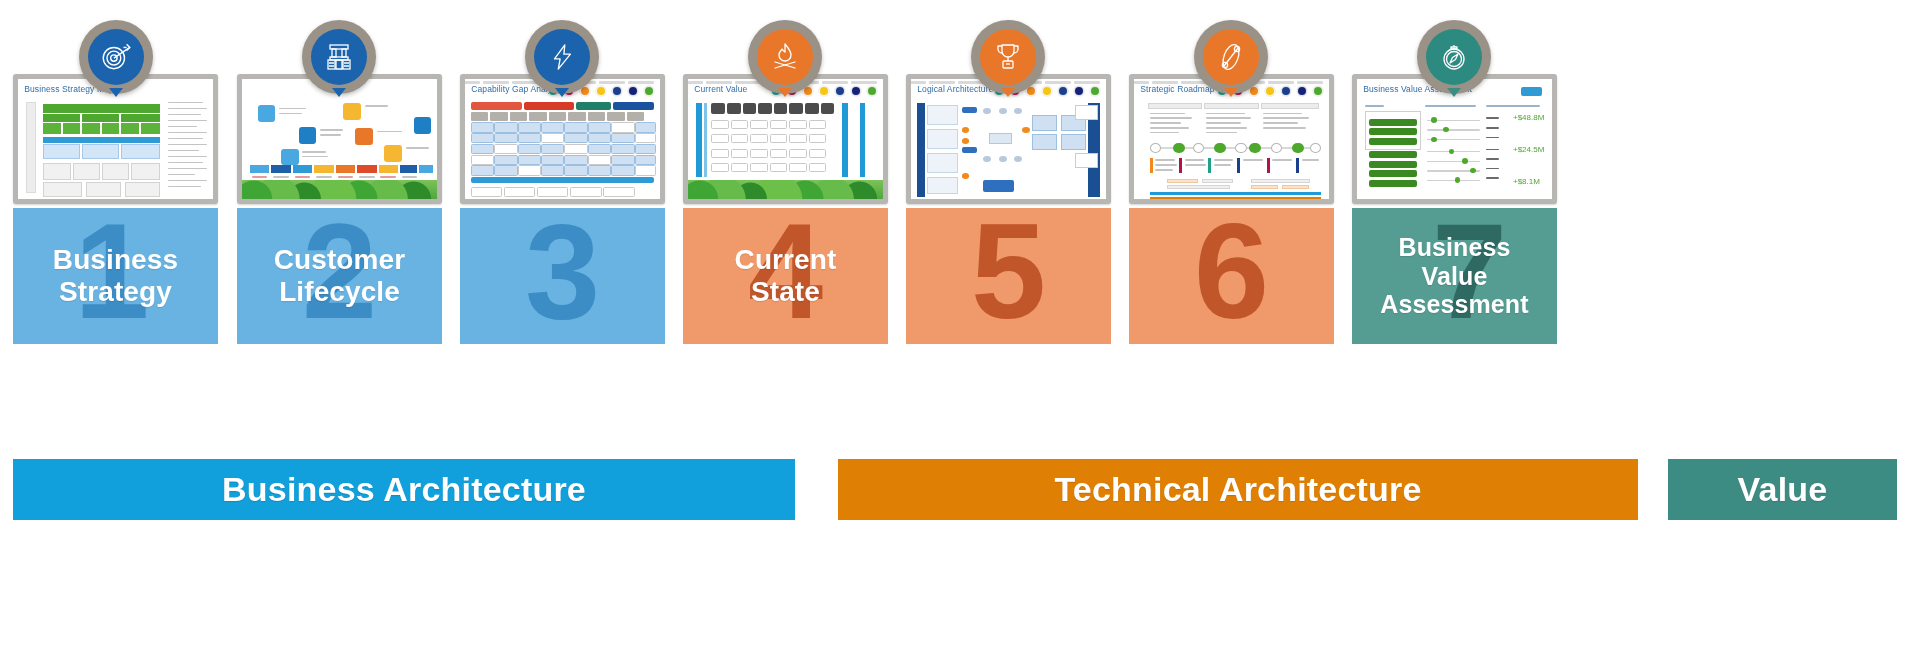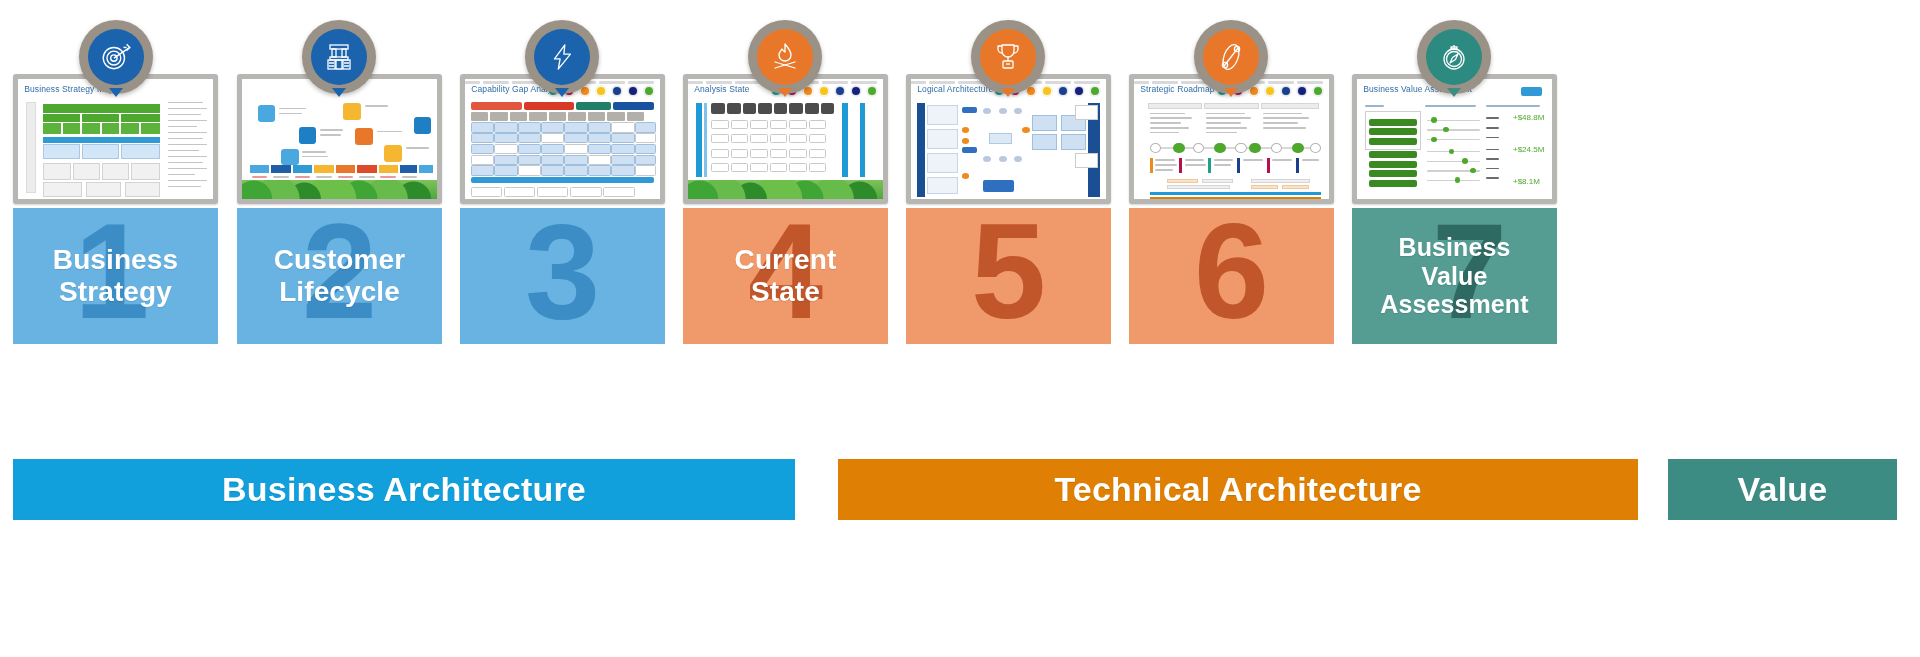--- a/index.html
+++ b/index.html
@@ -297,21 +297,21 @@
       <div class="minicard w" style="left:3%;top:90%;width:15%;height:7%;"></div>
       <div class="minicard w" style="left:20%;top:90%;width:15%;height:7%;"></div>
       <div class="minicard w" style="left:37%;top:90%;width:15%;height:7%;"></div>
       <div class="minicard w" style="left:54%;top:90%;width:15%;height:7%;"></div>
       <div class="minicard w" style="left:71%;top:90%;width:15%;height:7%;"></div>
     </div>
   </div>
 
   <div class="thumb-frame" style="left:683px;top:74px;width:205px;height:130px;">
     <div class="thumb-inner">
-      <div class="thumb-title">Analysis State</div>
+      <div class="thumb-title">Current Value</div>
       <div class="legend-lbl">
         <span></span>
           <span></span>
           <span></span>
           <span></span>
           <span></span>
           <span></span>
           <span></span>
       </div>
       <div class="legend-dots">

